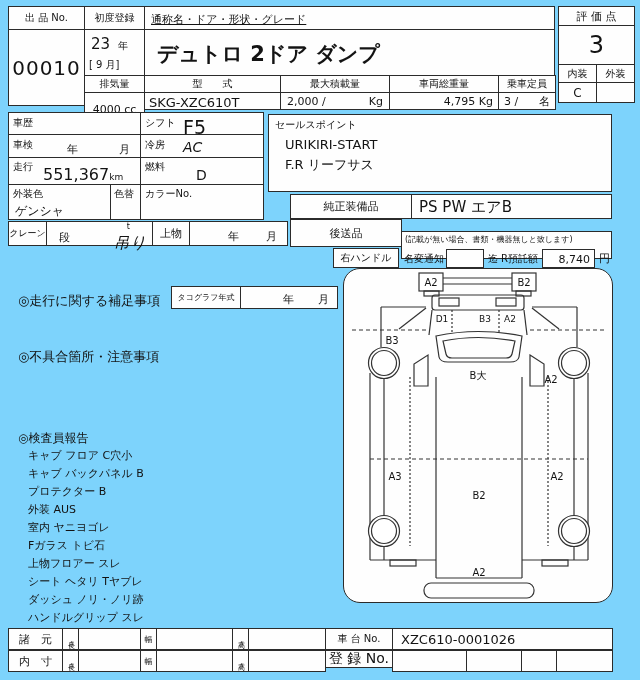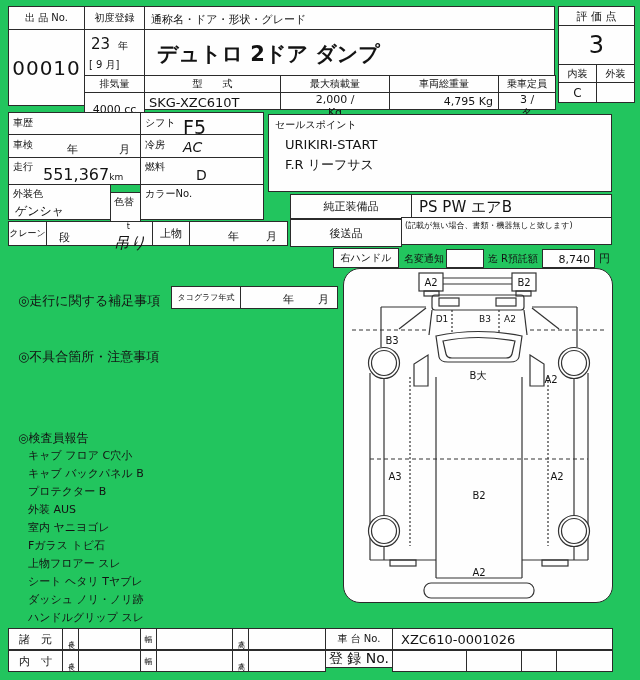--- a/index.html
+++ b/index.html
@@ -1,21 +1,21 @@
 <!DOCTYPE html>
 <html><head>
 <meta charset="utf-8">
 <style>
   html,body{margin:0;padding:0;}
   body{background:#e9ece8;font-family:"DejaVu Sans","Liberation Sans",sans-serif;}
-  #sheet{position:relative;width:640px;height:680px;background:#22c55e;overflow:hidden;color:#131313;}
+  #sheet{position:relative;width:640px;height:680px;background:#7dd3fc;overflow:hidden;color:#131313;}
   .box{position:absolute;background:#fefefe;border:1px solid #2b2b2b;box-sizing:border-box;}
   .txt{position:absolute;white-space:nowrap;color:#131313;}
   .c{display:flex;align-items:center;justify-content:center;}
-  .sb{display:flex;align-items:center;justify-content:space-between;flex-direction:column;}
+  .sb{display:flex;align-items:center;justify-content:space-between;}
   .vtext{writing-mode:vertical-rl;text-orientation:upright;font-size:7px;line-height:7px;letter-spacing:-1px;}
   svg text{fill:#131313;font-family:"DejaVu Sans","Liberation Sans",sans-serif;}
 </style>
 </head>
 <body>
 
 <div id="sheet">
 
   <div class="box c" style="left:8px;top:6px;width:77px;height:24px;font-size:10px;">
       <span>出 品 No.</span>
@@ -27,21 +27,21 @@
   <div class="box c" style="left:84px;top:6px;width:61px;height:24px;font-size:10px;">
       <span>初度登録</span>
     </div>
   <div class="box" style="left:84px;top:29px;width:61px;height:47px;">
     <span class="txt" style="left:6px;top:5px;font-size:15px;">23</span>
     <span class="txt" style="left:33px;top:9px;font-size:10px;">年</span>
     <span class="txt" style="left:4px;top:28px;font-size:10px;">[ 9 月]</span>
   </div>
 
   <div class="box" style="left:144px;top:6px;width:411px;height:24px;">
-    <span class="txt" style="left:6px;top:5px;font-size:11px;">通称名・ドア・形状・グレード</span>
+    <span class="txt" style="left:6px;top:5px;font-size:11px;text-decoration:underline;">通称名・ドア・形状・グレード</span>
   </div>
   <div class="box" style="left:144px;top:29px;width:411px;height:47px;">
     <span class="txt" style="left:12px;top:10px;font-size:21px;font-weight:bold;">デュトロ 2ドア ダンプ</span>
   </div>
 
   <div class="box c" style="left:84px;top:75px;width:61px;height:18px;font-size:10px;">
       <span>排気量</span>
     </div>
   <div class="box c" style="left:84px;top:92px;width:61px;height:34px;font-size:11px;">
       <span>4000 cc</span>
@@ -120,21 +120,21 @@
   </div>
   <div class="box" style="left:140px;top:157px;width:124px;height:28px;">
     <span class="txt" style="left:4px;top:2px;font-size:10px;">燃料</span>
     <span class="txt" style="left:55px;top:9px;font-size:14px;">D</span>
   </div>
 
   <div class="box" style="left:8px;top:184px;width:103px;height:36px;">
     <span class="txt" style="left:4px;top:2px;font-size:10px;">外装色</span>
     <span class="txt" style="left:6px;top:18px;font-size:12px;">ゲンシャ</span>
   </div>
-  <div class="box" style="left:110px;top:192px;width:31px;height:36px;">
+  <div class="box" style="left:110px;top:184px;width:31px;height:36px;">
     <span class="txt" style="left:3px;top:2px;font-size:10px;">色替</span>
   </div>
   <div class="box" style="left:140px;top:184px;width:124px;height:36px;">
     <span class="txt" style="left:4px;top:2px;font-size:10px;">カラーNo.</span>
   </div>
 
   <div class="box c" style="left:8px;top:221px;width:39px;height:25px;font-size:9px;">
       <span>クレーン</span>
     </div>
   <div class="box" style="left:46px;top:221px;width:107px;height:25px;">
@@ -159,21 +159,21 @@
   <div class="box c" style="left:290px;top:194px;width:122px;height:25px;font-size:11px;">
       <span>純正装備品</span>
     </div>
   <div class="box" style="left:411px;top:194px;width:201px;height:25px;">
     <span class="txt" style="left:7px;top:3px;font-size:15px;font-weight:normal;">PS PW エアB</span>
   </div>
 
   <div class="box c" style="left:290px;top:219px;width:112px;height:28px;font-size:11px;">
       <span>後送品</span>
     </div>
-  <div class="box" style="left:401px;top:217px;width:211px;height:28px;">
+  <div class="box" style="left:401px;top:231px;width:211px;height:28px;">
     <span class="txt" style="left:3px;top:2px;font-size:8px;">(記載が無い場合、書類・機器無しと致します)</span>
   </div>
 
   <div class="box c" style="left:333px;top:248px;width:66px;height:20px;font-size:10px;">
       <span>右ハンドル</span>
     </div>
   <span class="txt" style="left:404px;top:252px;font-size:10px;">名変通知</span>
   <div class="box" style="left:446px;top:249px;width:38px;height:19px;"></div>
   <span class="txt" style="left:488px;top:252px;font-size:10px;">迄</span>
   <span class="txt" style="left:501px;top:252px;font-size:10px;">R預託額</span>

